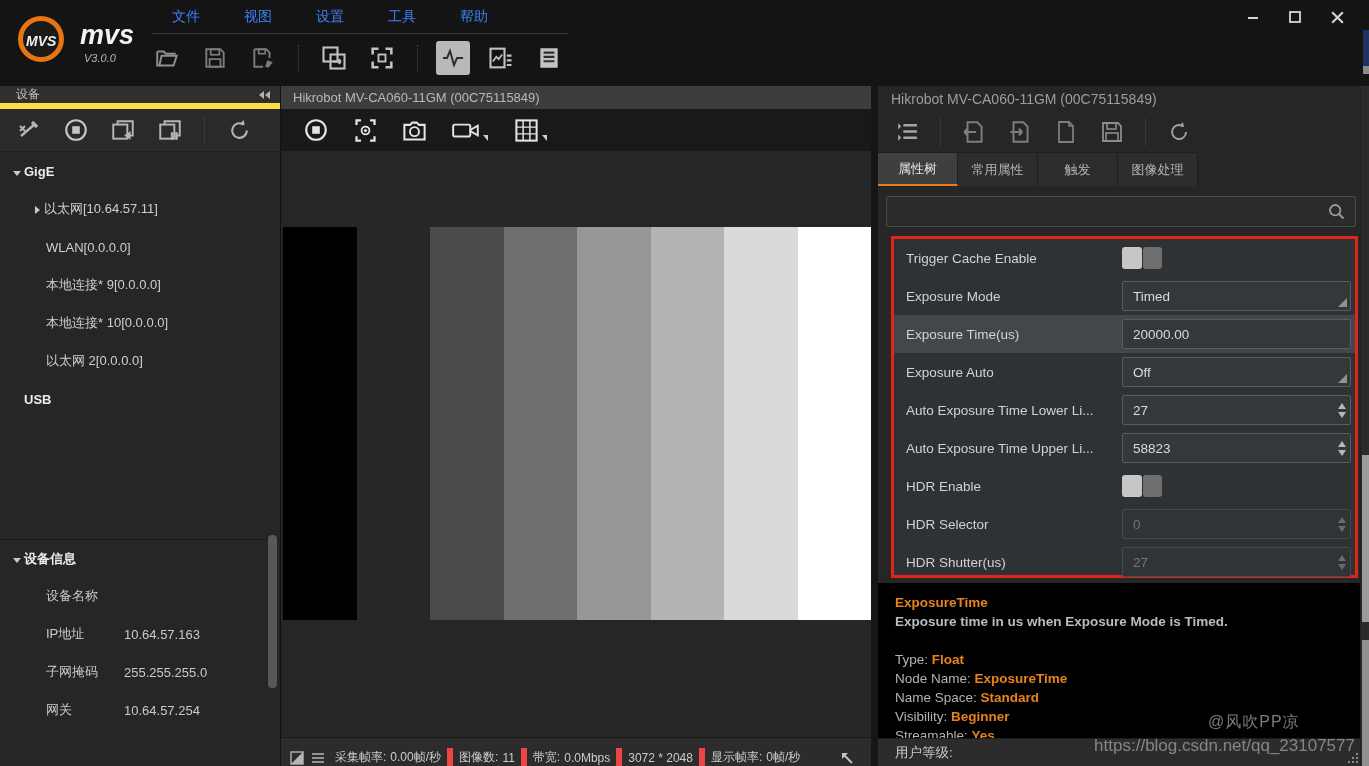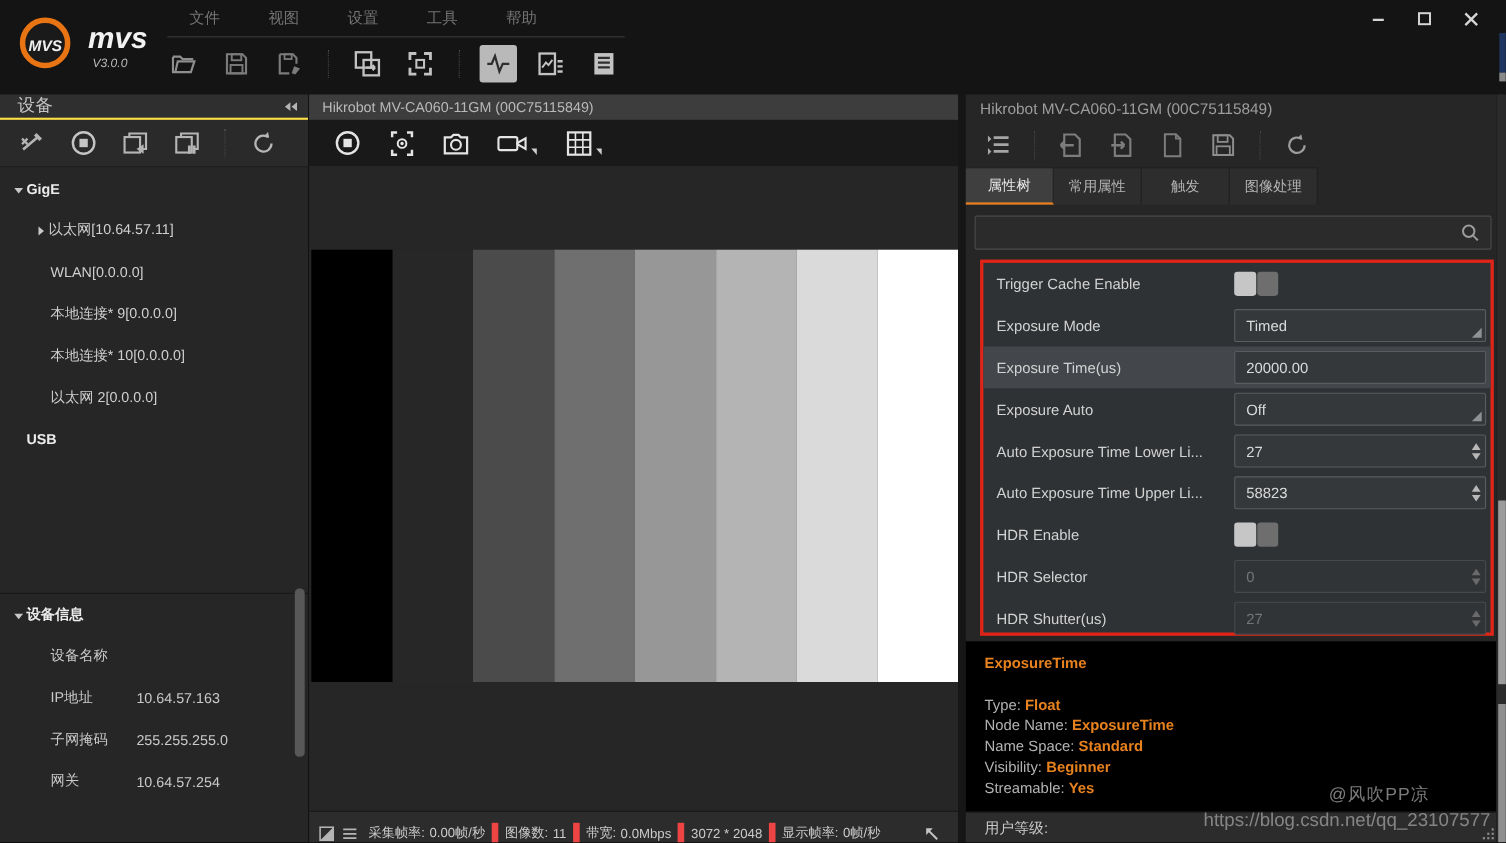--- a/index.html
+++ b/index.html
@@ -9,35 +9,35 @@
 
   
   #header { position:absolute; left:0; top:0; width:1369px; height:86px; background:#141414; }
   #logo { position:absolute; left:18px; top:14px; width:130px; height:58px; }
   #logo .ring { position:absolute; left:0; top:2px; width:46px; height:46px; border-radius:50%;
     border:5px solid #e87413; background:#1a1a1a; }
   #logo .ring span { position:absolute; left:3px; top:12px; font-size:14px; font-weight:bold; font-style:italic; color:#efefef; letter-spacing:0; }
   #logo .name { position:absolute; left:62px; top:6px; font-size:27px; font-weight:bold; font-style:italic; color:#f2f2f2; }
   #logo .ver { position:absolute; left:66px; top:38px; font-size:11px; font-style:italic; color:#b9b9b9; }
   #menu { position:absolute; left:150px; top:0; height:33px; display:flex; align-items:center; }
-  .menu-item { padding:0 22px; font-size:14px; color:#737373; cursor:default; }
+  .menu-item { padding:0 22px; font-size:14px; color:#3b82f6; cursor:default; }
   #menu-divider { position:absolute; left:152px; top:33px; width:416px; height:1px; background:#3a3a3a; }
   #main-toolbar { position:absolute; left:150px; top:36px; height:44px; display:flex; align-items:center; gap:14px; }
   .tb-btn { width:34px; height:34px; display:flex; align-items:center; justify-content:center; border-radius:3px; }
   .tb-btn.lit { background:#b9b9b9; }
   .tb-sep { width:1px; height:26px; border-left:1px dotted #474747; margin:0 4px; }
   #win-controls { position:absolute; right:18px; top:4px; display:flex; gap:14px; }
   .wc { width:28px; height:26px; display:flex; align-items:center; justify-content:center; }
   #edge-strip { position:absolute; right:0; top:30px; width:6px; height:36px; background:#1d3560; }
   #edge-strip2 { position:absolute; right:0; top:66px; width:6px; height:8px; background:#8a8a8a; }
 
   
   #device-panel { position:absolute; left:0; top:86px; width:281px; height:680px; background:#262626; border-right:1px solid #121212; }
-  #dp-header { position:absolute; left:0; top:0; width:100%; height:23px; background:#2f2f2f; border-bottom:2px solid #fde047;
-    display:flex; align-items:center; padding:0 10px 0 16px; font-size:16px; color:#c3c3c3; }
+  #dp-header { position:absolute; left:0; top:0; width:100%; height:23px; background:#2f2f2f; border-bottom:6px solid #fde047;
+    display:flex; align-items:center; padding:0 10px 0 16px; font-size:12px; color:#c3c3c3; }
   #dp-collapse { margin-left:auto; display:flex; gap:1px; }
   .tri-l { width:0; height:0; border-top:4px solid transparent; border-bottom:4px solid transparent; border-right:5px solid #b5b5b5; }
   #dp-toolbar { position:absolute; left:0; top:23px; width:100%; height:43px; background:#2a2a2a; border-bottom:1px solid #1e1e1e;
     display:flex; align-items:center; gap:13px; padding-left:12px; }
   .tree { position:absolute; left:0; top:66px; width:100%; }
   .tree-item { height:38px; display:flex; align-items:center; font-size:13px; color:#cfcfcf; }
   .tree-item.root { font-weight:bold; color:#ececec; }
   .tree-item .chev { width:14px; display:inline-block; text-align:center; }
   .chev-down { display:inline-block; width:0; height:0; border-left:4px solid transparent; border-right:4px solid transparent; border-top:5px solid #c9c9c9; }
   .chev-right { display:inline-block; width:0; height:0; border-top:4px solid transparent; border-bottom:4px solid transparent; border-left:5px solid #c9c9c9; }
@@ -568,20 +568,21 @@
                 <i class="up"></i>
                 <i class="dn"></i>
               </span>
             </div>
           </div>
       </div>
     </div>
 
     <div id="pr-desc">
       <div class="d-title">ExposureTime</div>
+      <div class="d-sum">Exposure time in us when Exposure Mode is Timed.</div>
       <div class="d-gap"></div>
       <div class="d-line"><span>Type:</span> <b>Float</b></div>
       <div class="d-line"><span>Node Name:</span> <b>ExposureTime</b></div>
       <div class="d-line"><span>Name Space:</span> <b>Standard</b></div>
       <div class="d-line"><span>Visibility:</span> <b>Beginner</b></div>
       <div class="d-line"><span>Streamable:</span> <b>Yes</b></div>
     </div>
 
     <div id="pr-bottom">
       <span>用户等级:</span>

